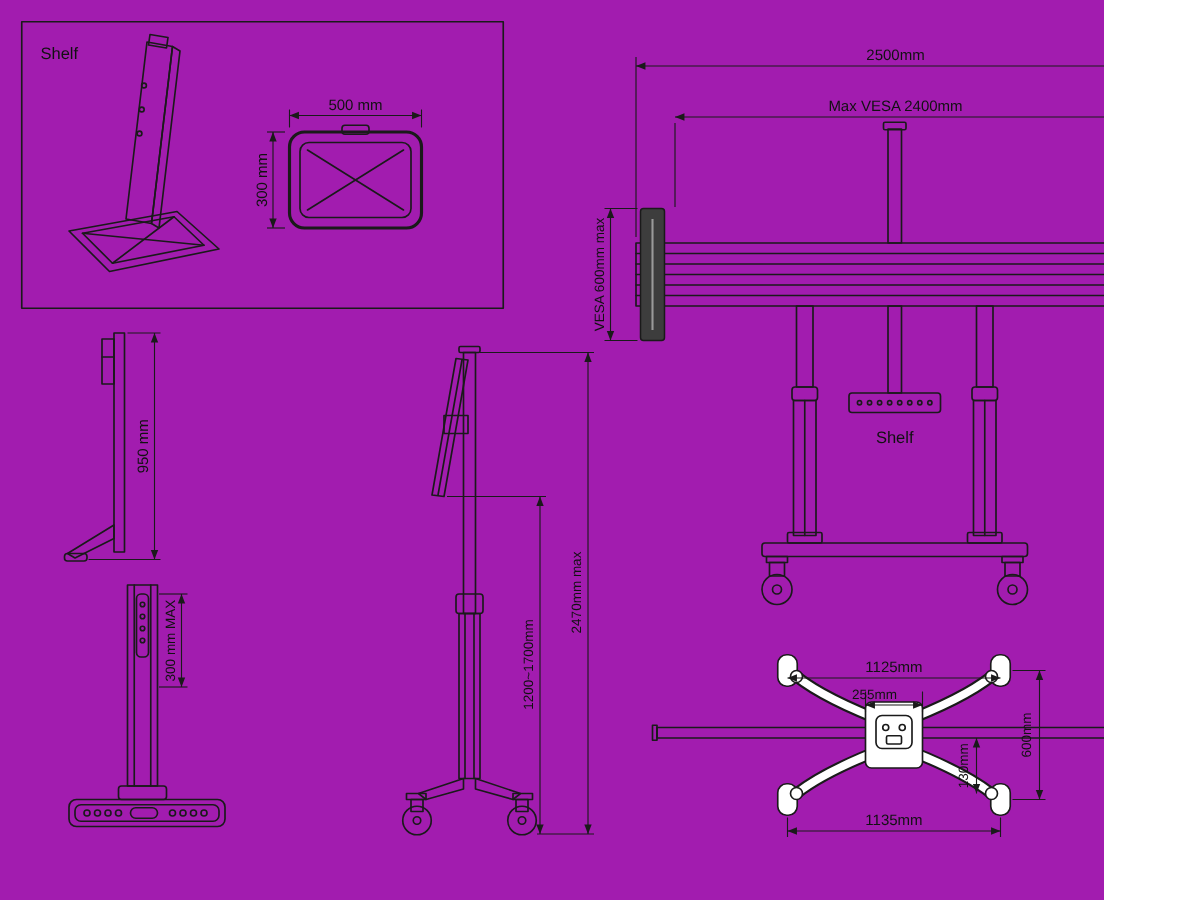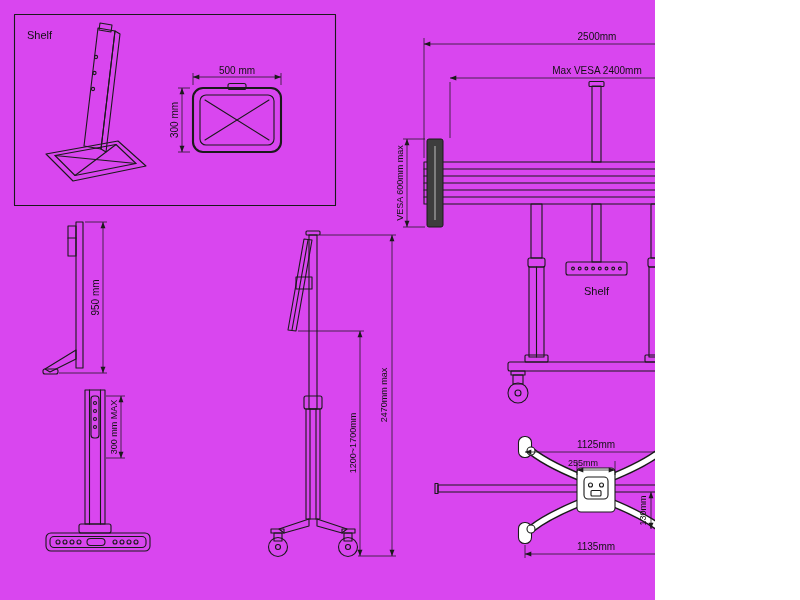--- a/index.html
+++ b/index.html
@@ -1,20 +1,20 @@
 <!DOCTYPE html>
 <html><head>
 <meta charset="utf-8">
 <style>
   html, body { margin: 0; padding: 0; background: #ffffff; }
   .page {
     position: relative;
-    width: 655px;
+    width: 736px;
     height: 600px;
-    background: #d946ef;
+    background: #a21caf;
     font-family: "Liberation Sans", sans-serif;
     overflow: hidden;
   }
   svg { position: absolute; top: 0; left: 0; display: block; }
   
   .ln   { fill: none; stroke: #1a1a1a; stroke-width: 1.1; stroke-linejoin: round; stroke-linecap: round; }
   .ln2  { fill: none; stroke: #1a1a1a; stroke-width: 2.1; stroke-linejoin: round; }
   .lnw  { fill: #ffffff; stroke: #1a1a1a; stroke-width: 1.1; stroke-linejoin: round; }
   .dark { fill: #3d3d3d; stroke: #1a1a1a; stroke-width: 1; }
   .slot { fill: none; stroke: #9a9a9a; stroke-width: 1.4; }

